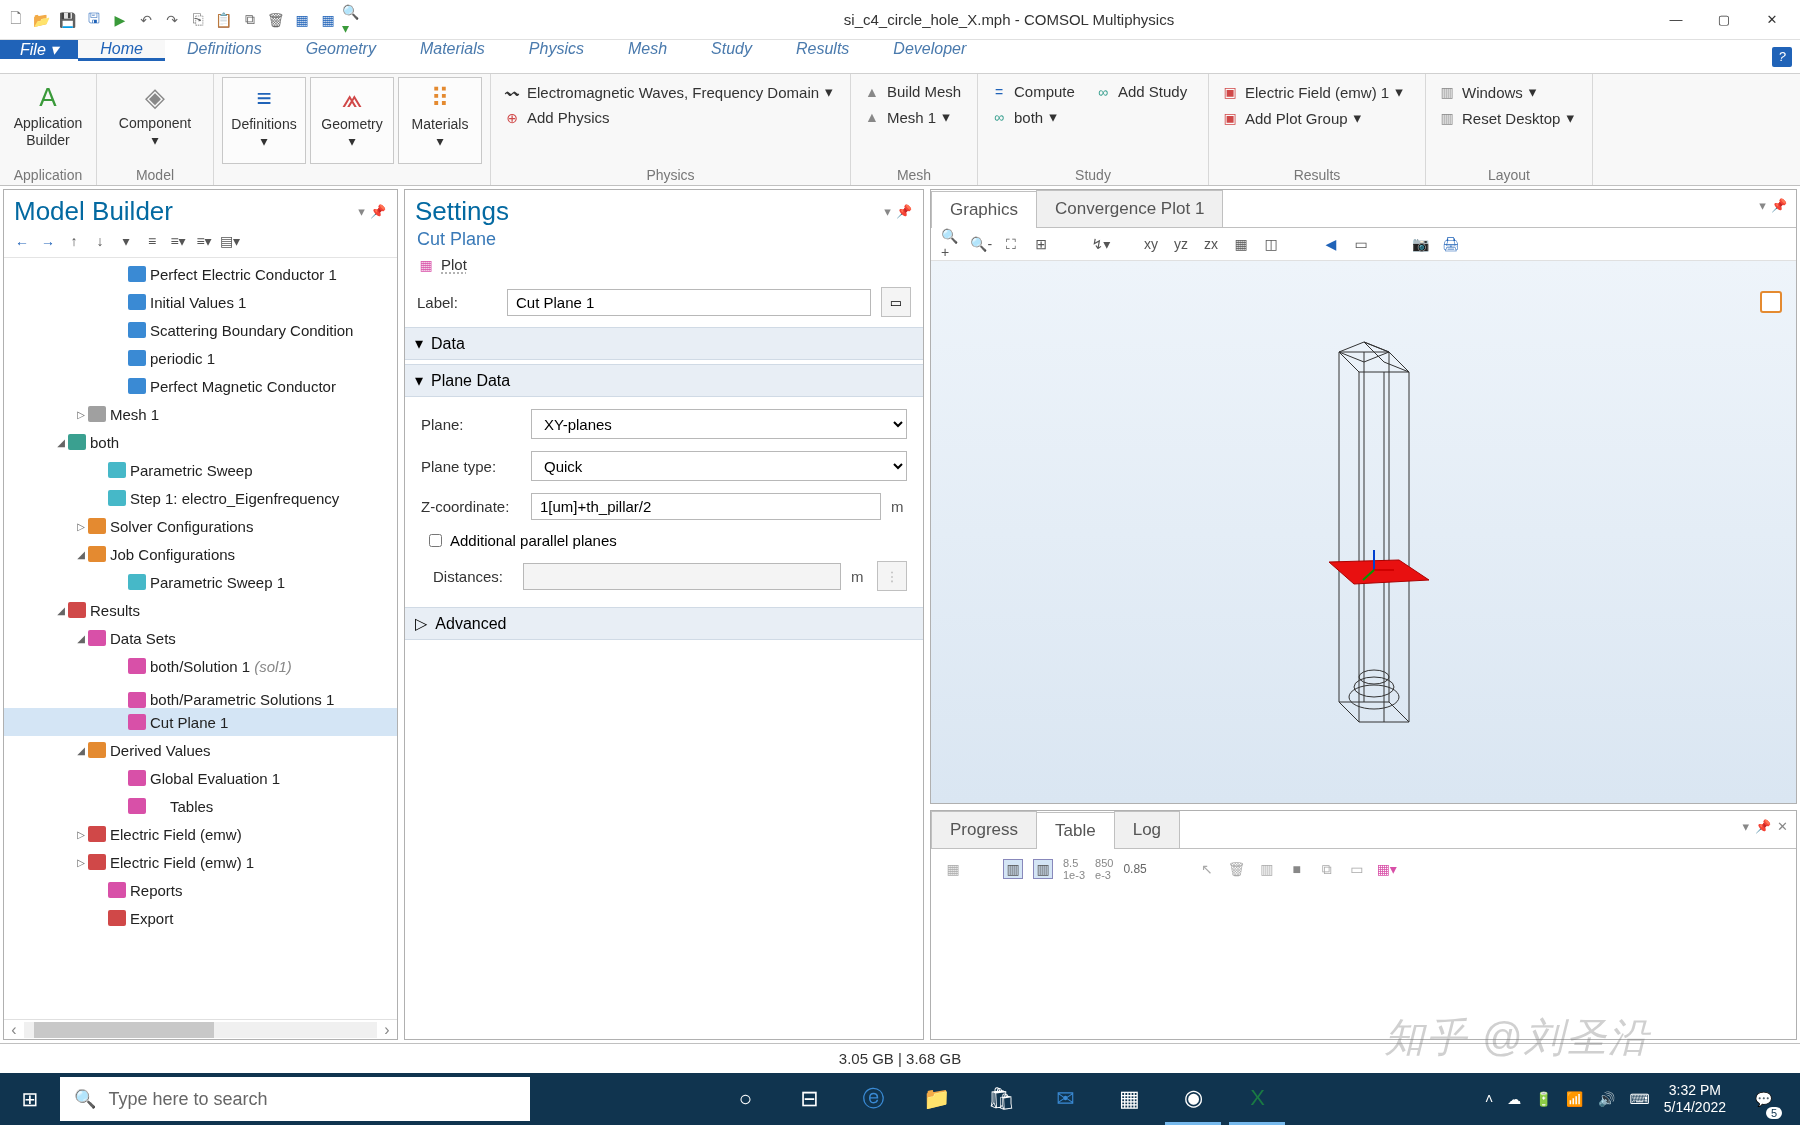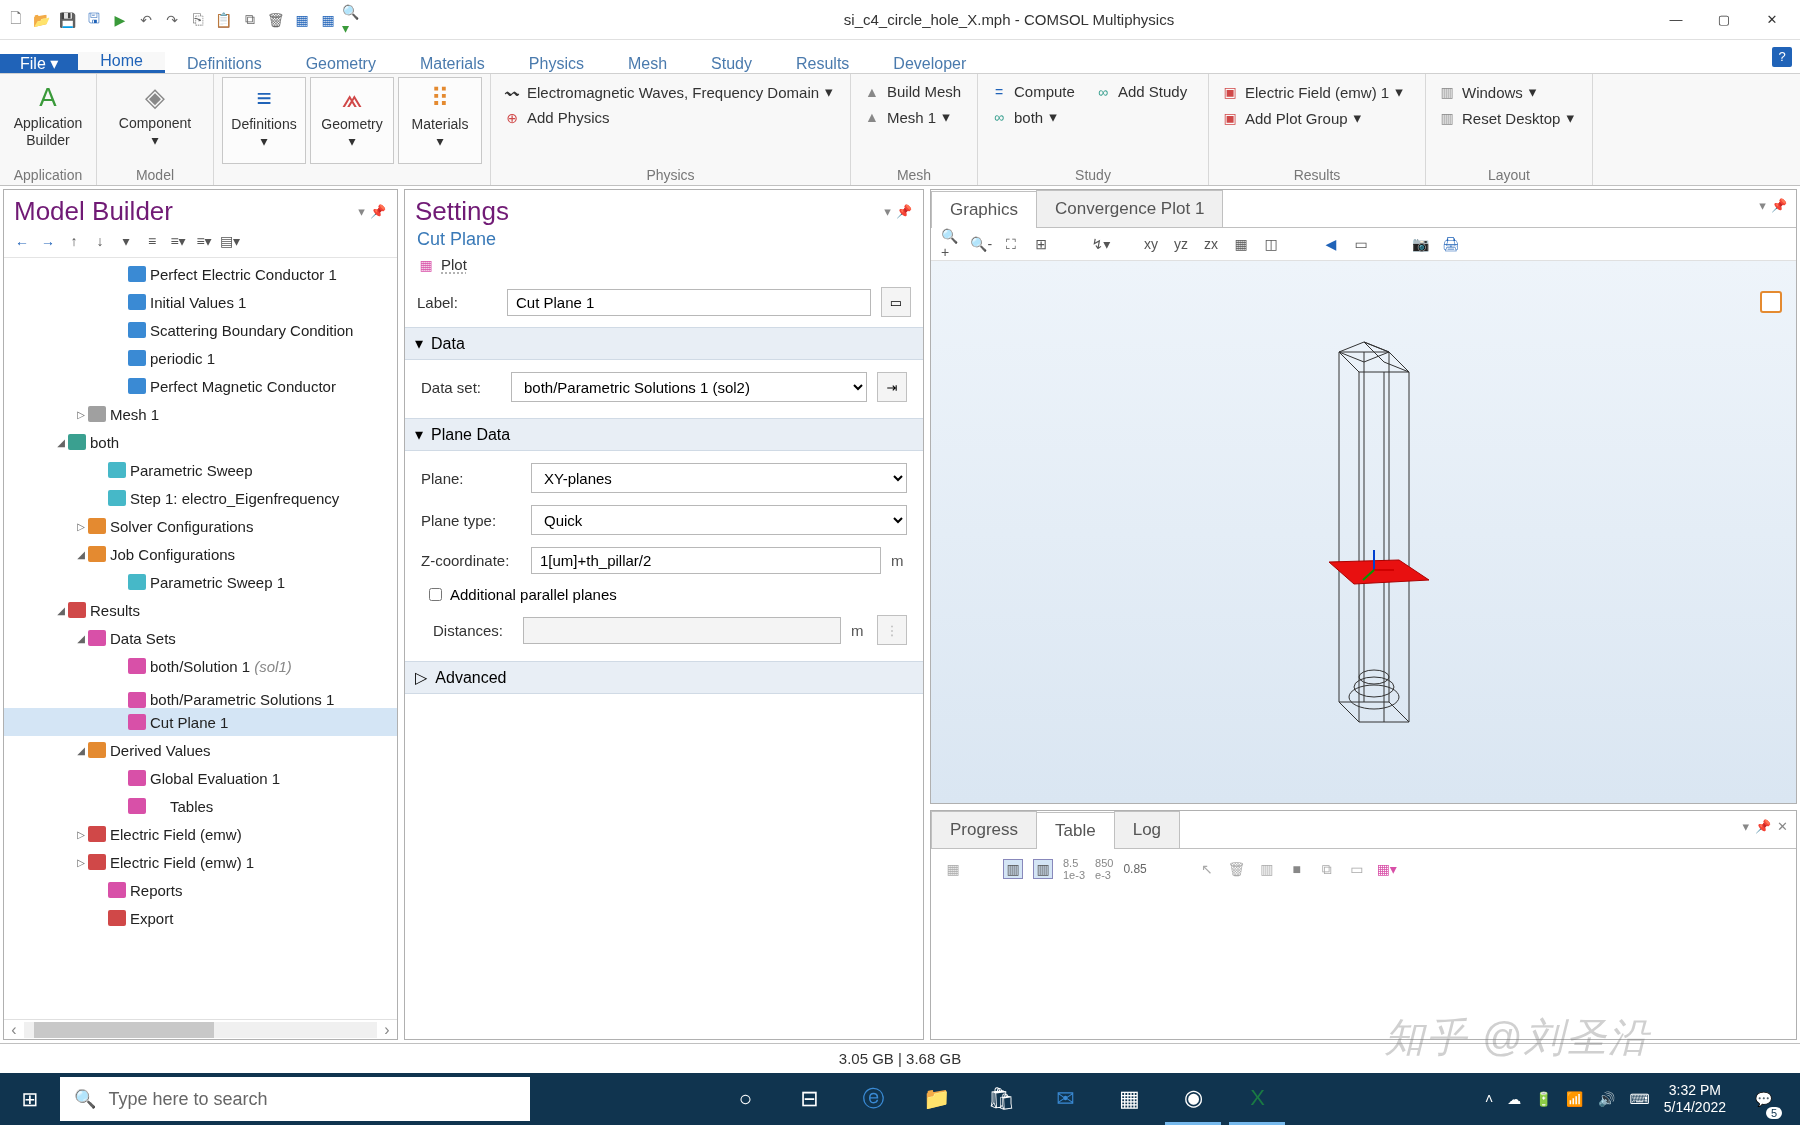--- a/index.html
+++ b/index.html
@@ -7,21 +7,21 @@
 
 
 .titlebar { height:40px; background:#fff; display:flex; align-items:center; padding:0 4px; border-bottom:1px solid #e0e0e0; }
 .qat { display:flex; gap:2px; align-items:center; }
 .qat-btn { width:24px; height:24px; display:flex; align-items:center; justify-content:center; font-size:14px; color:#666; cursor:pointer; }
 .title-text { flex:1; text-align:center; font-size:15px; color:#333; }
 .win-ctrl { display:flex; }
 .win-btn { width:48px; height:32px; display:flex; align-items:center; justify-content:center; color:#333; cursor:pointer; font-size:13px; }
 
 
-.ribbon-tabs { height:34px; background:#fff; display:flex; align-items:flex-end; border-bottom:1px solid #d0d0d0; }
+.ribbon-tabs { height:34px; background:#fff; display:flex; align-items:flex-start; border-bottom:1px solid #d0d0d0;font-style:italic; }
 .file-tab { background:#2063b8; color:#fff; padding:0 20px; display:flex; align-items:center; font-size:16px; cursor:pointer; }
 .rtab { padding:0 22px; display:flex; align-items:center; font-size:16px; color:#4a7aad; cursor:pointer; }
 .rtab.active { color:#2063b8; border-bottom:3px solid #2063b8; background:#f8f8f8; }
 .help-btn { margin-left:auto; width:20px; height:20px; background:#2063b8; color:#fff; display:flex; align-items:center; justify-content:center; border-radius:2px; font-size:13px; margin-right:8px; align-self:center; cursor:pointer; }
 
 
 .ribbon { height:112px; background:#f8f8f8; display:flex; border-bottom:1px solid #c0c0c0; }
 .rgroup { border-right:1px solid #d8d8d8; padding:3px 8px 0; display:flex; flex-direction:column; }
 .rgroup-body { flex:1; display:flex; gap:4px; }
 .rgroup-title { text-align:center; font-size:14px; color:#777; padding:3px 0 2px; }
@@ -30,21 +30,21 @@
 .big-ico { width:28px; height:28px; display:flex; align-items:center; justify-content:center; font-size:26px; }
 .big-lbl { font-size:14px; color:#333; margin-top:4px; line-height:1.2; }
 .small-btns { display:flex; flex-direction:column; gap:4px; padding-top:4px; min-width:170px; }
 .small-btn { display:flex; align-items:center; gap:6px; padding:2px 4px; font-size:15px; color:#333; cursor:pointer; white-space:nowrap; }
 .small-ico { width:18px; height:16px; display:inline-flex; align-items:center; justify-content:center; font-size:14px; }
 
 
 .main { display:flex; height:calc(100% - 40px - 34px - 112px - 30px - 52px); }
 .panel { border:1px solid #b0b0b0; margin:3px; background:#fff; display:flex; flex-direction:column; }
 .panel-head { padding:6px 10px 2px; display:flex; align-items:center; }
-.panel-title { font-size:26px; color:#701a75; font-weight:400; flex:1; }
+.panel-title { font-size:26px; color:#0369a1; font-weight:400; flex:1; }
 .panel-ctrl { display:flex; gap:6px; color:#888; font-size:13px; }
 .panel-tb { padding:2px 8px 6px; display:flex; gap:6px; border-bottom:1px solid #e4e4e4; }
 .tb-btn { width:20px; height:20px; color:#555; font-size:14px; display:flex; align-items:center; justify-content:center; cursor:pointer; }
 
 
 .mb-panel { width:395px; }
 .tree { flex:1; overflow:hidden; font-size:15px; padding-top:2px; }
 .tnode { display:flex; align-items:center; height:28px; white-space:nowrap; cursor:pointer; padding-right:4px; }
 .tnode.selected { background:#d4e5f5; }
 .tcaret { width:14px; text-align:center; color:#666; font-size:10px; }
@@ -420,27 +420,20 @@
     </div>
     <div class="form-row">
       <span class="form-lbl">Label:</span>
       <input class="form-input" value="Cut Plane 1" style="">
       <button class="sq-btn">▭</button>
     </div>
     <div class="section-h">
         <span>▾</span>
         <span>Data</span>
       </div>
-    <div class="section-body">
-      <div class="form-row">
-        <span class="form-lbl">Data set:</span>
-        <select class="form-input"><option>both/Parametric Solutions 1 (sol2)</option></select>
-        <button class="sq-btn">⇥</button>
-      </div>
-    </div>
     <div class="section-h">
         <span>▾</span>
         <span>Plane Data</span>
       </div>
     <div class="section-body">
       <div class="form-row">
         <span class="form-lbl" style="min-width:100px">Plane:</span>
         <select class="form-input"><option>XY-planes</option></select>
       </div>
       <div class="form-row">

